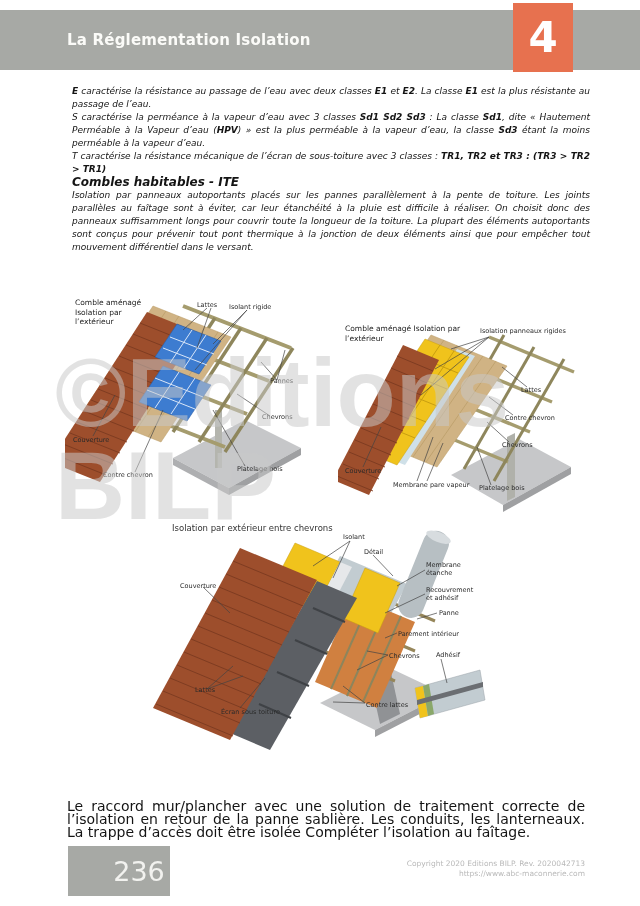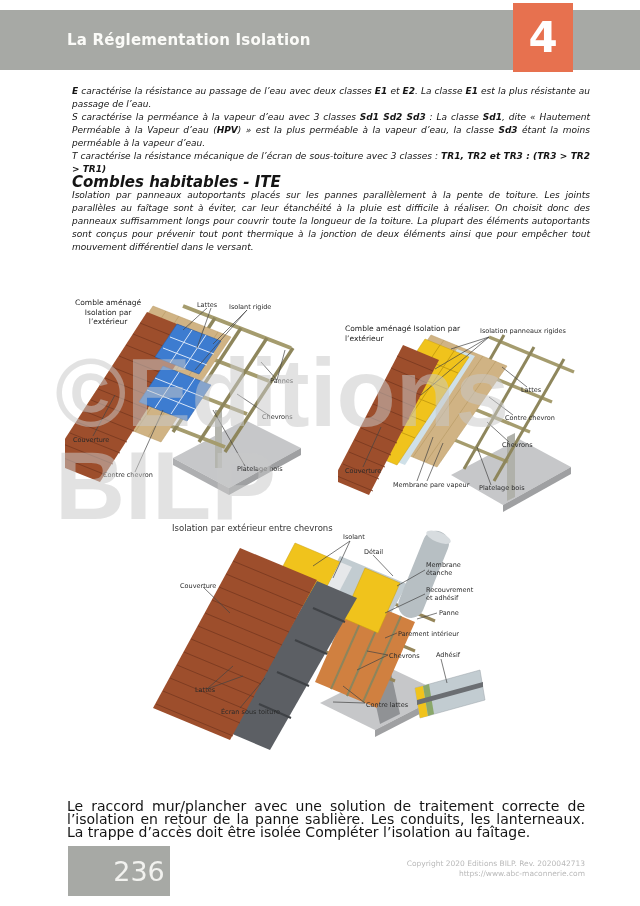--- a/index.html
+++ b/index.html
@@ -10,25 +10,25 @@
   .header-title{position:absolute;left:67px;top:0;height:60px;display:flex;align-items:center;
         font-weight:bold;font-size:15px;color:#fbfbf8;letter-spacing:.2px;}
   .chapter-box{position:absolute;left:513px;top:3px;width:60px;height:69px;background:#e7714f;
         color:#ffffff;display:flex;align-items:center;justify-content:center;
         font-size:42px;font-weight:bold;z-index:2;}
   
   .textcol{position:absolute;left:72px;top:85px;width:518px;font-size:9px;line-height:13px;
         text-align:justify;font-style:italic;}
   .textcol p{margin:0;}
   .b{font-weight:bold;}
-  .section-heading{font-weight:bold;font-size:15px;margin-top:11px;margin-bottom:1px;}
+  .section-heading{font-weight:bold;font-size:12px;margin-top:11px;margin-bottom:1px;}
   
   .fig{position:absolute;}
   .fig svg{position:absolute;left:0;top:0;width:100%;height:100%;}
-  #fig1{left:65px;top:290px;width:255px;height:225px;text-align:center;}
+  #fig1{left:65px;top:290px;width:255px;height:225px;}
   #fig2{left:338px;top:290px;width:252px;height:212px;margin-top:27px;}
   #fig3{left:145px;top:518px;width:450px;height:248px;}
   .lbl{position:absolute;font-size:6.5px;line-height:7.5px;color:#2b2b2b;white-space:pre-line;z-index:3;}
   .cap{font-size:7.5px;line-height:9.5px;color:#222222;}
   .fig-title{position:absolute;font-size:8.5px;color:#333333;z-index:3;white-space:nowrap;}
   .callouts{stroke:#444444;stroke-width:0.7;fill:none;}
   
   .watermark{position:absolute;left:55px;top:346px;z-index:6;pointer-events:none;
         font-family:"Liberation Sans","DejaVu Sans",sans-serif;font-weight:bold;
         font-size:97px;line-height:93px;color:#c9c9c9;opacity:.52;white-space:pre-line;}

